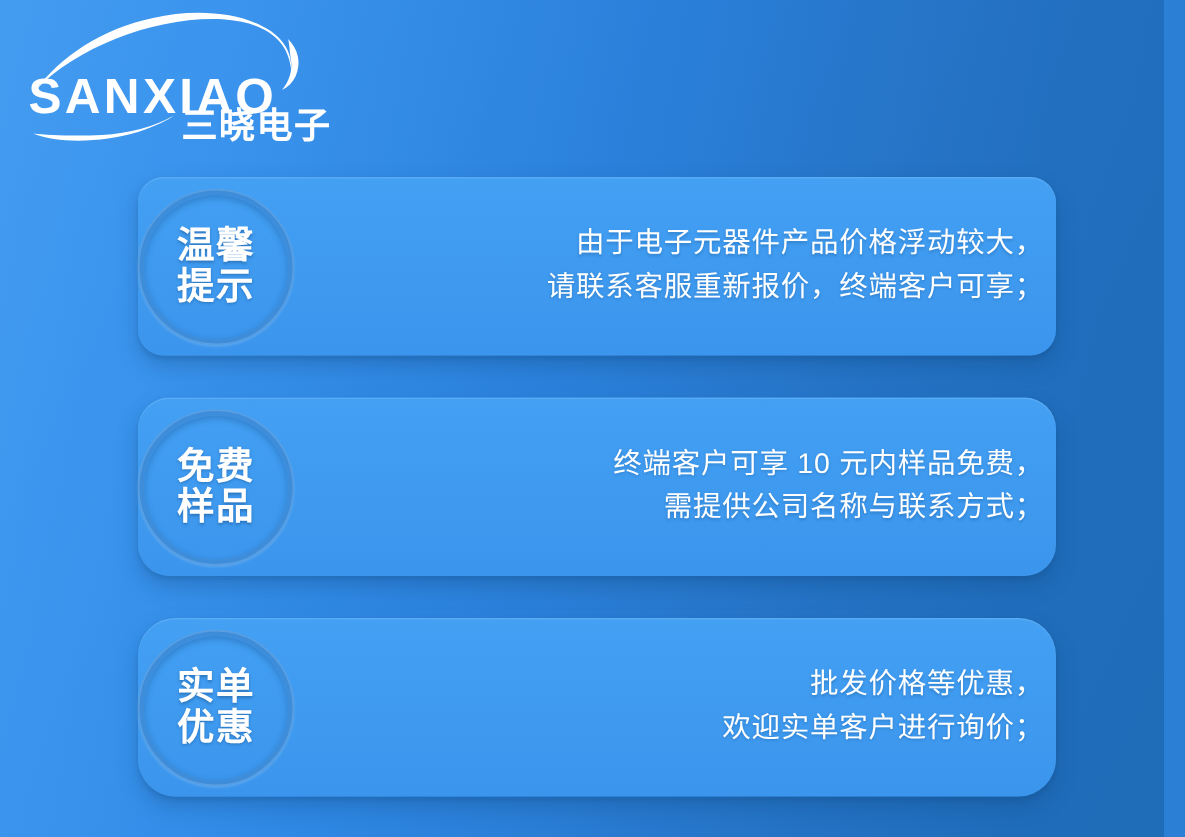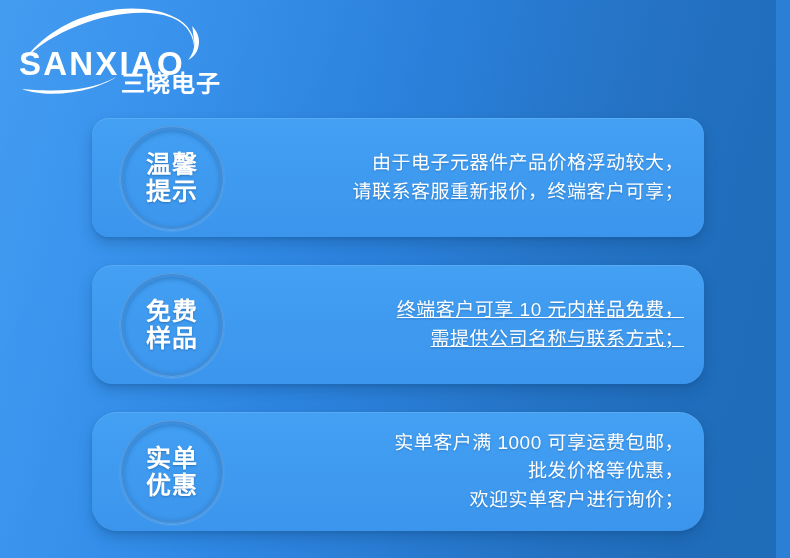--- a/index.html
+++ b/index.html
@@ -85,21 +85,20 @@
   .card.c3 { top:412px;border-radius:25px; }
 
   
   .badge-wrap {
     position:relative;
     width:160px;
     height:119px;
     flex:0 0 160px;
     display:flex;
     align-items:center;
-    justify-content:center;
   }
 
   .badge {
     position:relative;
     width:104px;
     height:104px;
     border-radius:50%;
     border:4px solid #3d8ddb;
     background:transparent;
     box-shadow:
@@ -125,32 +124,32 @@
     font-weight:bold;
     font-size:25px;
     letter-spacing:1px;
     text-shadow:0 1px 2px rgba(16,62,112,.40);
     white-space:nowrap;
   }
 
   
   .card-text {
     flex:1 1 auto;
-    padding-right:20px;
+    padding-right:8px;
     text-align:right;
     color:#ffffff;
     font-size:19px;
     line-height:1.48;
     letter-spacing:.5px;
     text-shadow:0 1px 2px rgba(16,62,112,.30);
     font-weight:normal;
   }
   .card-text .ln { display:block; white-space:nowrap; }
 
-  .card.c2 .card-text { font-size:19px;text-decoration:underline; }
+  .card.c2 .card-text { font-size:19px; }
 </style>
 </head>
 <body>
 
 <div class="page">
 
   <div class="logo">
     <svg width="230" height="92" viewBox="0 0 230 92">
 
       <path d="M8 54 C 36 24, 92 4, 134 7 C 160 9, 176 20, 178 40 C 179 30, 173 18, 158 11 C 140 2, 112 0, 86 6 C 52 13, 24 32, 8 54 Z" fill="#ffffff"></path>
@@ -194,20 +193,19 @@
     </div>
 
     <div class="card c3">
       <div class="badge-wrap">
         <div class="badge">
           <span class="badge-line">实单</span>
           <span class="badge-line">优惠</span>
         </div>
       </div>
       <div class="card-text">
-        <span class="ln">实单客户满 1000 可享运费包邮，</span>
         <span class="ln">批发价格等优惠，</span>
         <span class="ln">欢迎实单客户进行询价；</span>
       </div>
     </div>
 
   </div>
 </div>
 
 </body></html>

